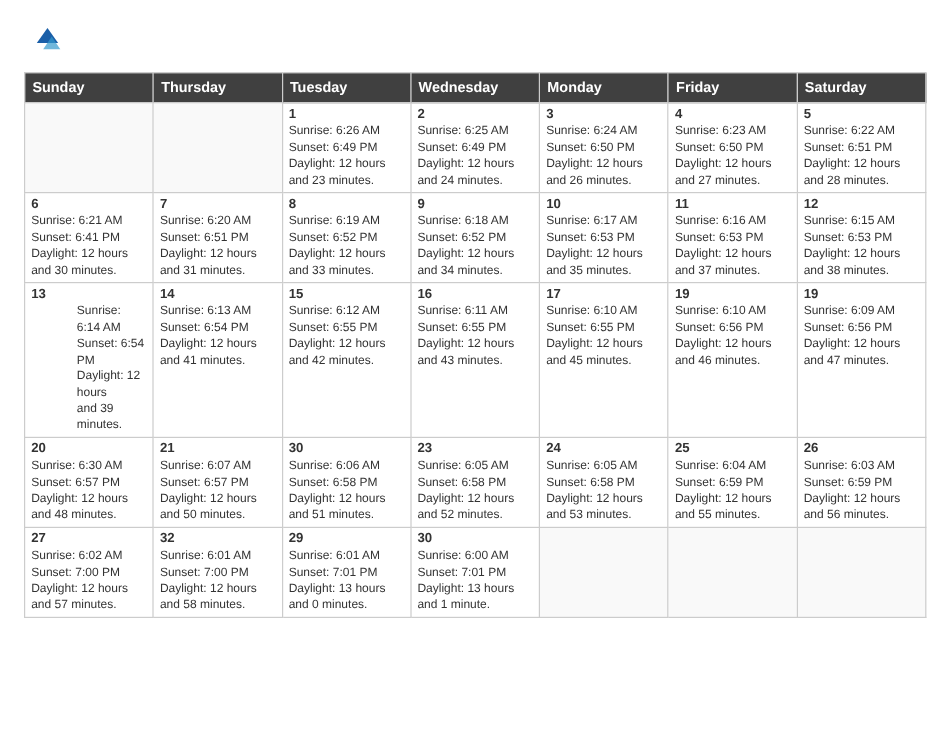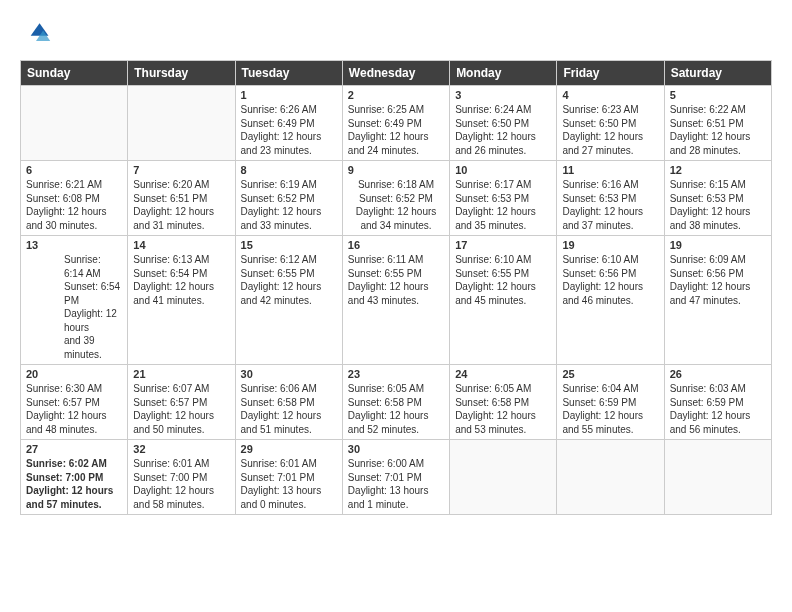--- a/index.html
+++ b/index.html
@@ -163,41 +163,41 @@
             <div class="day-detail" style="white-space: pre-line;">Sunrise: 6:22 AM
 Sunset: 6:51 PM
 Daylight: 12 hours
 and 28 minutes.</div>
           </td>
         </tr>
         <tr>
           <td>
             <div class="day-number">6</div>
             <div class="day-detail" style="white-space: pre-line;">Sunrise: 6:21 AM
-Sunset: 6:08 PM
+Sunset: 6:41 PM
 Daylight: 12 hours
 and 30 minutes.</div>
           </td>
           <td>
             <div class="day-number">7</div>
             <div class="day-detail" style="white-space: pre-line;">Sunrise: 6:20 AM
 Sunset: 6:51 PM
 Daylight: 12 hours
 and 31 minutes.</div>
           </td>
           <td>
             <div class="day-number">8</div>
             <div class="day-detail" style="white-space: pre-line;">Sunrise: 6:19 AM
 Sunset: 6:52 PM
 Daylight: 12 hours
 and 33 minutes.</div>
           </td>
           <td>
             <div class="day-number">9</div>
-            <div class="day-detail" style="white-space: pre-line; text-align: center;">Sunrise: 6:18 AM
+            <div class="day-detail" style="white-space: pre-line;">Sunrise: 6:18 AM
 Sunset: 6:52 PM
 Daylight: 12 hours
 and 34 minutes.</div>
           </td>
           <td>
             <div class="day-number">10</div>
             <div class="day-detail" style="white-space: pre-line;">Sunrise: 6:17 AM
 Sunset: 6:53 PM
 Daylight: 12 hours
 and 35 minutes.</div>
@@ -315,21 +315,21 @@
             <div class="day-number">26</div>
             <div class="day-detail" style="white-space: pre-line;">Sunrise: 6:03 AM
 Sunset: 6:59 PM
 Daylight: 12 hours
 and 56 minutes.</div>
           </td>
         </tr>
         <tr>
           <td>
             <div class="day-number">27</div>
-            <div class="day-detail" style="white-space: pre-line; font-weight: bold;">Sunrise: 6:02 AM
+            <div class="day-detail" style="white-space: pre-line;">Sunrise: 6:02 AM
 Sunset: 7:00 PM
 Daylight: 12 hours
 and 57 minutes.</div>
           </td>
           <td>
             <div class="day-number">32</div>
             <div class="day-detail" style="white-space: pre-line;">Sunrise: 6:01 AM
 Sunset: 7:00 PM
 Daylight: 12 hours
 and 58 minutes.</div>

